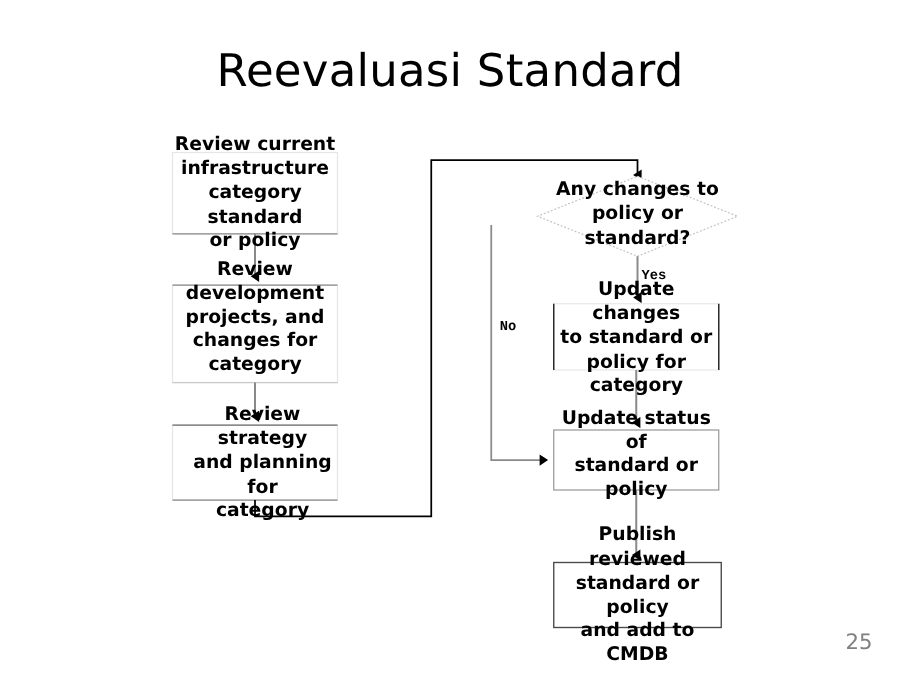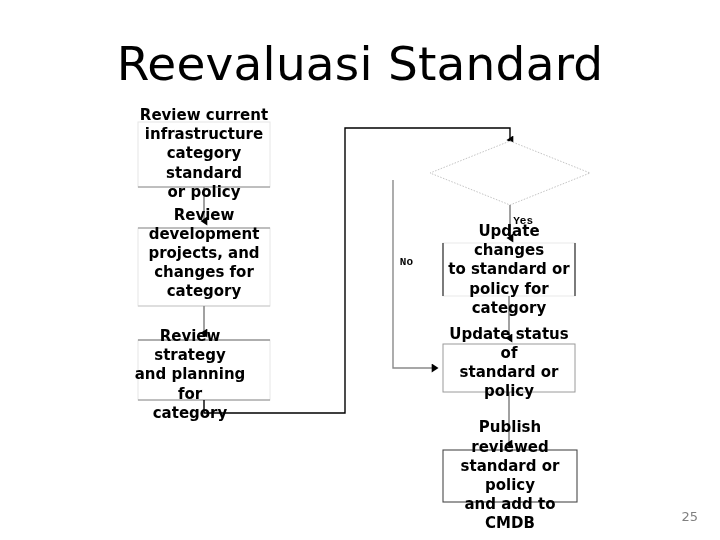--- a/index.html
+++ b/index.html
@@ -16,21 +16,21 @@
   }
 
   
   #slide-title {
     position: absolute;
     left: 0;
     top: 38px;
     width: 720px;
     text-align: center;
     font-family: "DejaVu Sans", sans-serif;
-    font-size: 47px;
+    font-size: 36px;
     font-weight: 400;
     color: #000000;
     letter-spacing: 0.2px;
     line-height: 1.1;
   }
 
   
   #flowchart {
     position: absolute;
     left: 0;
@@ -70,21 +70,21 @@
     text-align: right;
     line-height: 1;
   }
 
   
   #page-number {
     position: absolute;
     right: 22px;
     bottom: 16px;
     font-family: "DejaVu Sans", sans-serif;
-    font-size: 13px;
+    font-size: 17px;
     color: #808080;
   }
 </style>
 </head>
 <body>
 
 <div id="slide-title">Reevaluasi Standard</div>
 
 <div id="flowchart">
 
@@ -149,24 +149,26 @@
 infrastructure
 category standard
 or policy</div>
 
   <div class="node-label" style="left:138px; top:215px; width:132px; height:77px;">Review
 development
 projects, and
 changes for
 category</div>
 
-  <div class="node-label" style="left:124px; top:341px; width:132px; height:68px;">Review strategy
+  <div class="node-label" style="left:144px; top:341px; width:132px; height:58px;">Review strategy
 and planning for
 category</div>
 
+  <div class="node-label" style="left:430px; top:148px; width:160px; height:46px;">Any changes to
+policy or standard?</div>
 
   <div class="node-label" style="left:443px; top:245px; width:132px; height:50px;text-align:center;">Update changes
 to standard or
 policy for category</div>
 
   <div class="node-label" style="left:443px; top:345px; width:132px; height:36px;">Update status of
 standard or policy</div>
 
   <div class="node-label" style="left:443px; top:451px; width:134px; height:50px;">Publish reviewed
 standard or policy

